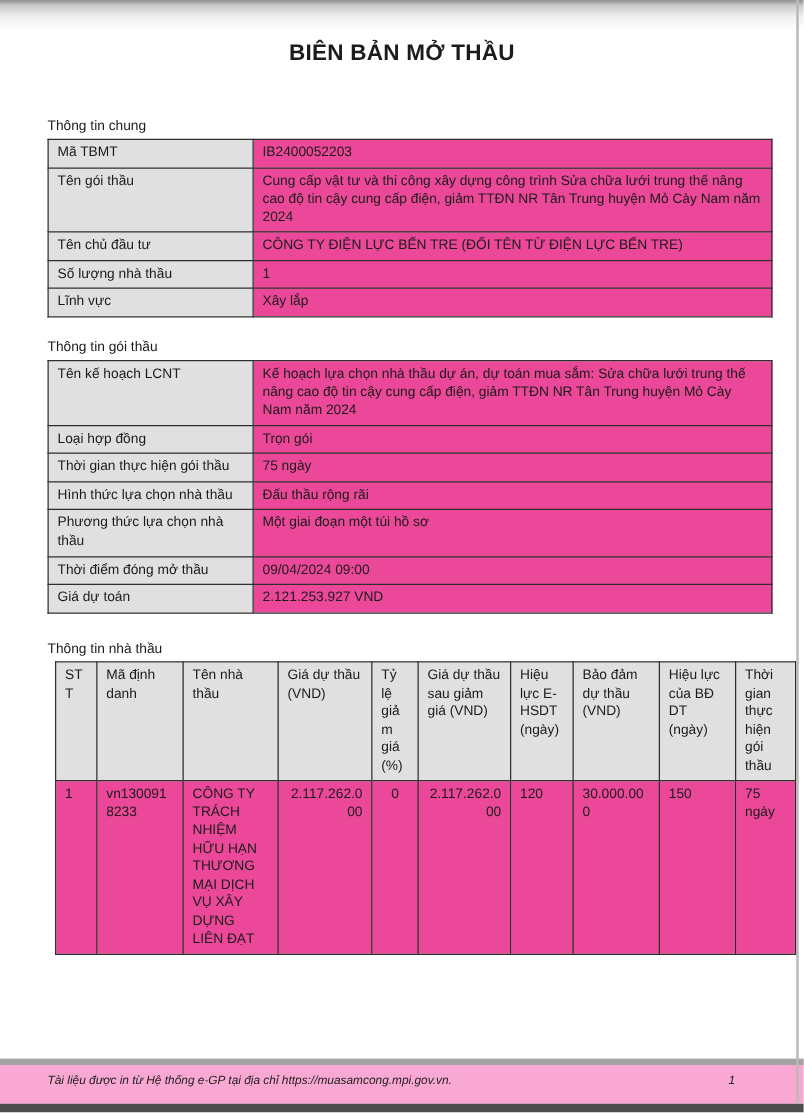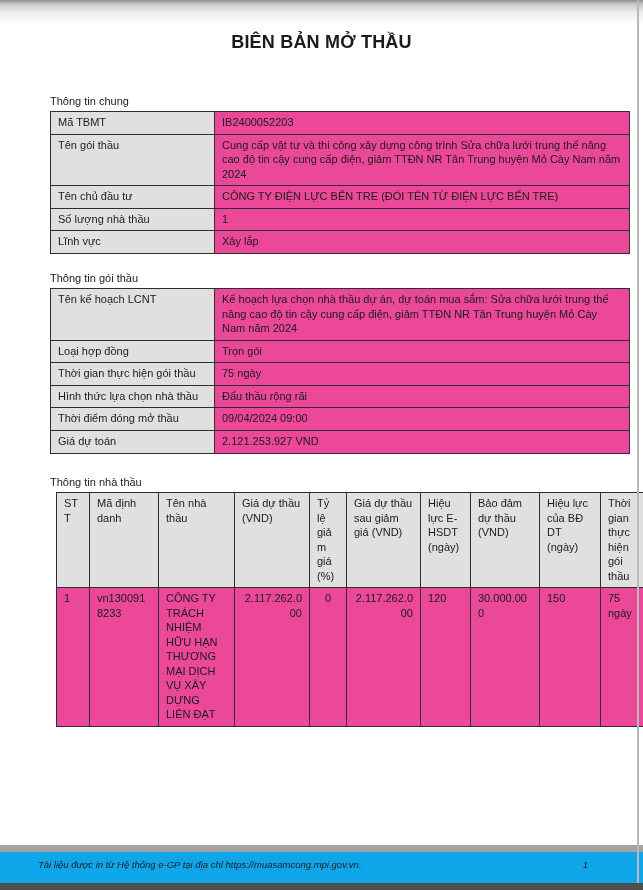--- a/index.html
+++ b/index.html
@@ -13,42 +13,42 @@
     height:24px;width:100%;
     background:linear-gradient(180deg,#8f8f8f 0%,#c9c9c9 18%,#efefef 55%,#ffffff 100%);
   }
   .page-edge-line{
     position:absolute;top:0;bottom:7px;right:4px;width:2px;background:#b9b9b9;
   }
   .doc-title{
     text-align:center;font-weight:bold;font-size:18px;margin-top:7px;
     letter-spacing:.2px;
   }
-  .content{padding-left:50px;margin-top:39px;}
+  .content{padding-left:38px;margin-top:39px;}
   .section-heading{margin:0 0 3px 0;font-size:11px;}
   .sec-general{margin-top:25px;}
   .sec-package{margin-top:17px;}
   .sec-contractors{margin-top:21px;}
   table{border-collapse:collapse;table-layout:fixed;}
   table.kv{width:580px;}
   table.grid{width:592px;margin-left:6px;border-radius:16px;}
   th,td{
     border:1px solid #2e2e2e;vertical-align:top;text-align:left;
     font-weight:normal;padding:3px 7px 4px 7px;word-wrap:break-word;
   }
   table{border:1.5px solid #2e2e2e;}
   th{background:#e0e0e0;}
   table.kv th{width:149px;}
   td{background:#ec4899;}
   td.al-c{text-align:center;}
   td.al-r{text-align:right;}
   td.num{word-break:break-all;}
   .footer{
-    position:absolute;left:0;right:0;bottom:7px;background:#0ea5e9;
-    border-top:7px solid #a3a3a3;
+    position:absolute;left:0;right:0;bottom:7px;background:#f9a8d4;
+    border-top:5px solid #a3a3a3;
     padding:7px 55px 11px 38px;
     display:flex;justify-content:space-between;align-items:flex-start;
     font-style:italic;font-size:9.5px;color:#222222;
   }
   .viewer-bottom-bar{
     position:absolute;left:0;right:0;bottom:0;height:7px;background:#4e4e4e;
   }
 </style>
 </head>
 <body>
@@ -99,20 +99,24 @@
             <th>Loại hợp đồng</th>
             <td>Trọn gói</td>
           </tr>
           <tr>
             <th>Thời gian thực hiện gói thầu</th>
             <td>75 ngày</td>
           </tr>
           <tr>
             <th>Hình thức lựa chọn nhà thầu</th>
             <td>Đấu thầu rộng rãi</td>
+          </tr>
+          <tr>
+            <th>Phương thức lựa chọn nhà thầu</th>
+            <td>Một giai đoạn một túi hồ sơ</td>
           </tr>
           <tr>
             <th>Thời điểm đóng mở thầu</th>
             <td>09/04/2024 09:00</td>
           </tr>
           <tr>
             <th>Giá dự toán</th>
             <td>2.121.253.927 VND</td>
           </tr>
         </tbody>

